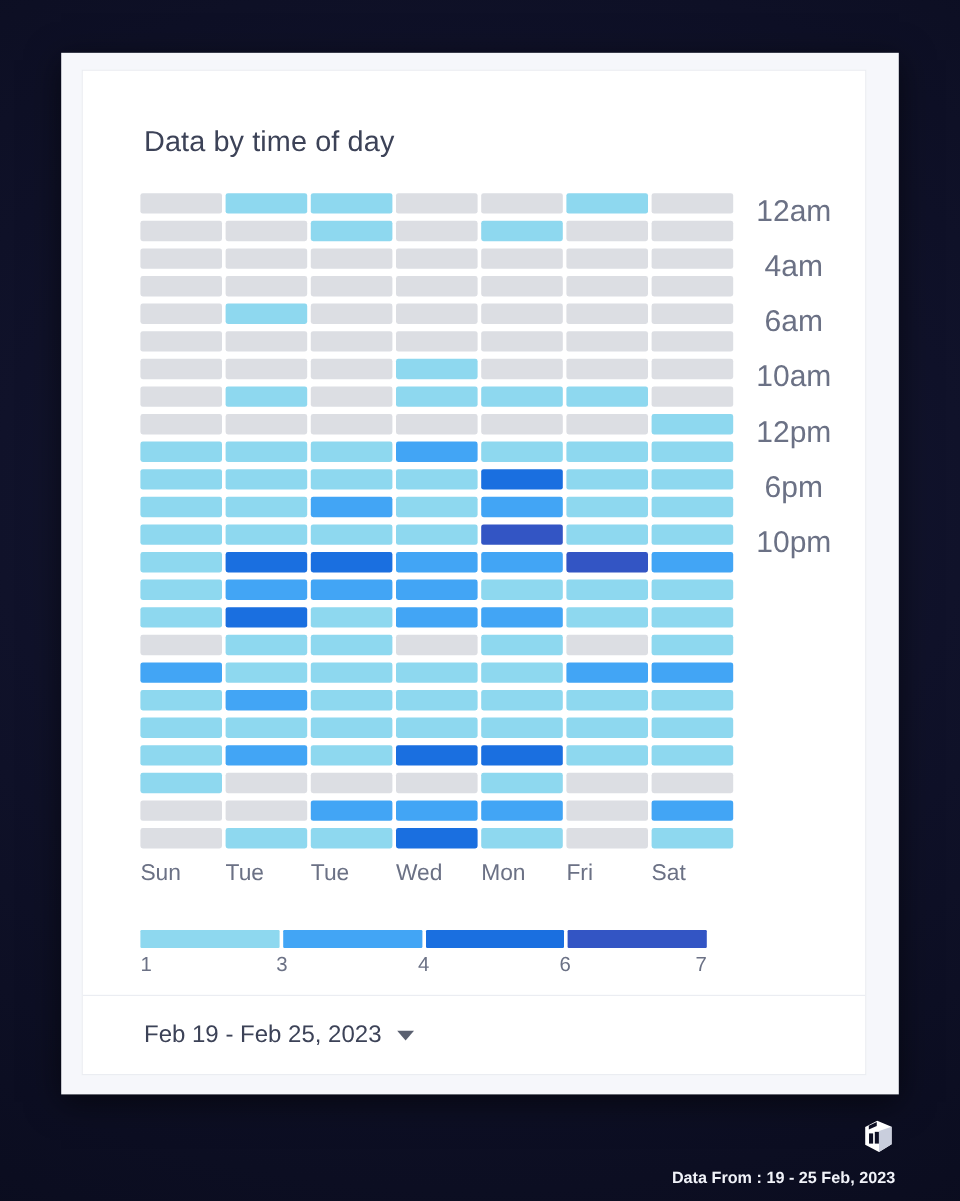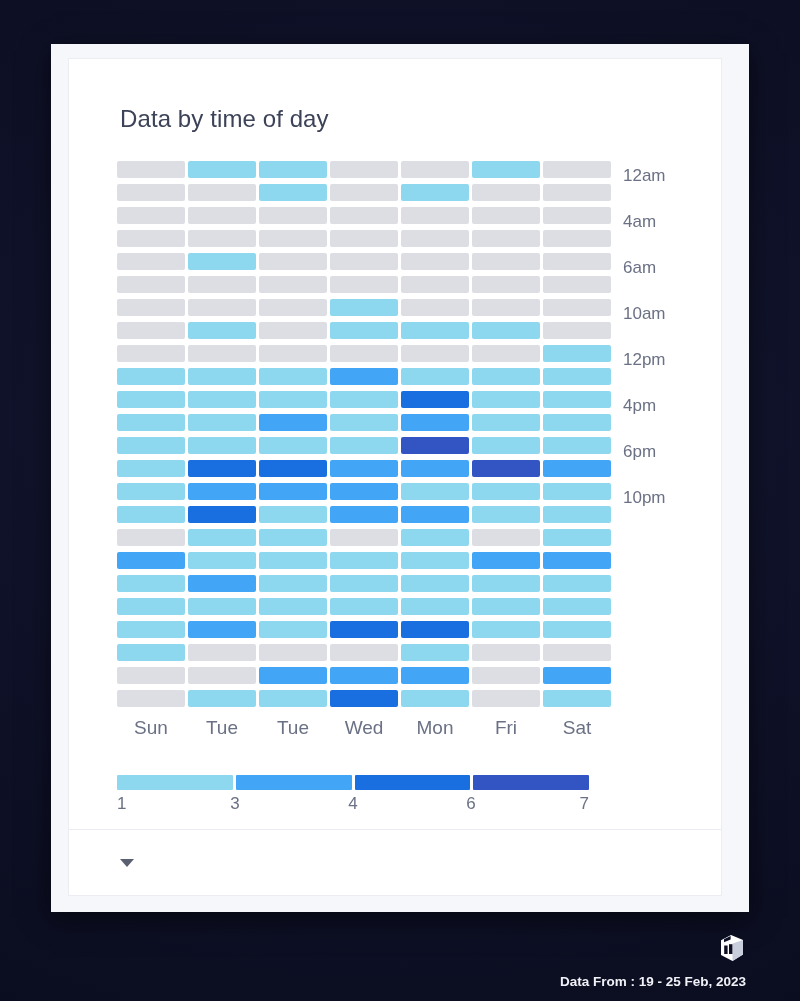--- a/index.html
+++ b/index.html
@@ -87,37 +87,36 @@
 
   .time-labels {
     margin-left: 12px;
     width: 82px;
     position: relative;
     top: -8px;
   }
   .time-label {
     height: 46px;
     line-height: 46px;
-    font-size: 17px;
+    font-size: 25px;
     color: #6b7185;
-    text-align: left;
+    text-align: center;
     padding-right: 5px;
   }
 
   
   .day-axis {
     margin: 10px 0 0 48px;
     display: grid;
     grid-template-columns: repeat(7, 68px);
     gap: 0 3px;
   }
   .day-label {
     font-size: 19px;
     color: #6b7185;
-    text-align: center;
     width: 68px;
   }
 
   
   .legend {
     margin: 36px 0 0 48px;
     width: 472px;
   }
   .legend-bar {
     display: flex;
@@ -387,21 +386,20 @@
             <div class="cell" style="background: rgb(142, 216, 239);"></div>
             <div class="cell" style="background: rgb(220, 222, 227);"></div>
             <div class="cell" style="background: rgb(142, 216, 239);"></div>
           </div>
         <div class="time-labels" id="time-labels">
             <div class="time-label">12am</div>
             <div class="time-label">4am</div>
             <div class="time-label">6am</div>
             <div class="time-label">10am</div>
             <div class="time-label">12pm</div>
-            <div class="time-label">4pm</div>
             <div class="time-label">6pm</div>
             <div class="time-label">10pm</div>
           </div>
       </div>
 
       <div class="day-axis" id="day-axis">
           <div class="day-label">Sun</div>
           <div class="day-label">Tue</div>
           <div class="day-label">Tue</div>
           <div class="day-label">Wed</div>
@@ -423,20 +421,21 @@
             <div class="legend-tick" style="left: 50%;">4</div>
             <div class="legend-tick" style="left: 75%;">6</div>
             <div class="legend-tick" style="left: 100%; transform: translateX(-100%);">7</div>
           </div>
       </div>
 
     </div>
 
     <div class="card-footer">
       <button class="date-range">
+        <span>Feb 19 - Feb 25, 2023</span>
         <span class="caret"></span>
       </button>
     </div>
 
   </div>
 </div>
 
 <div class="brand">
   <div class="brand-row">
     <span class="brand-logo">

